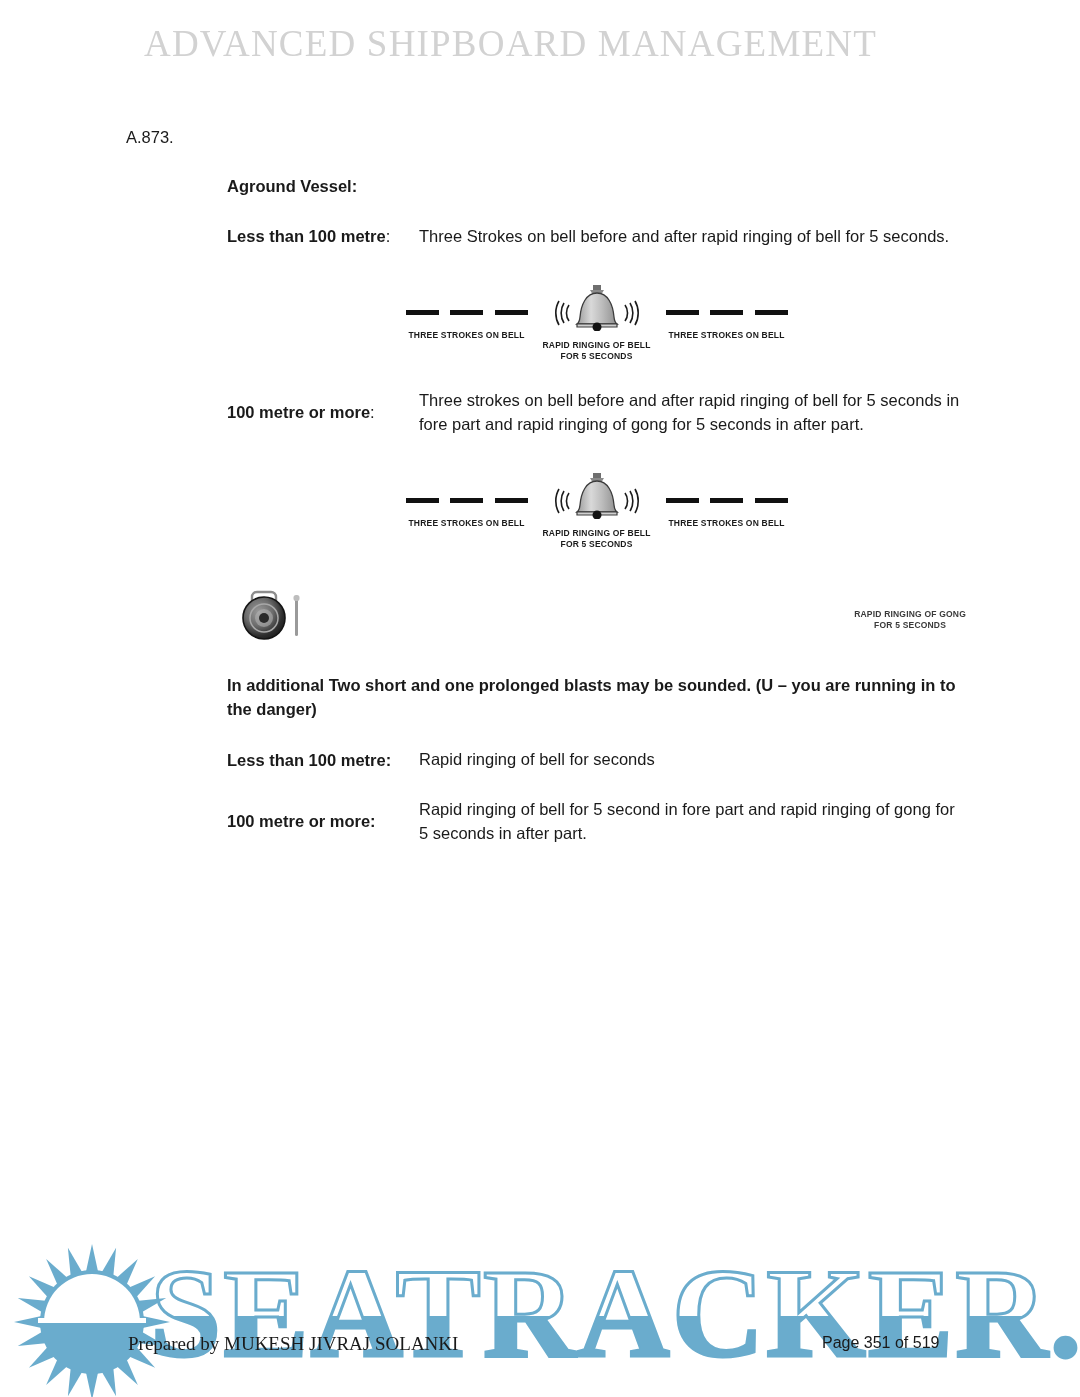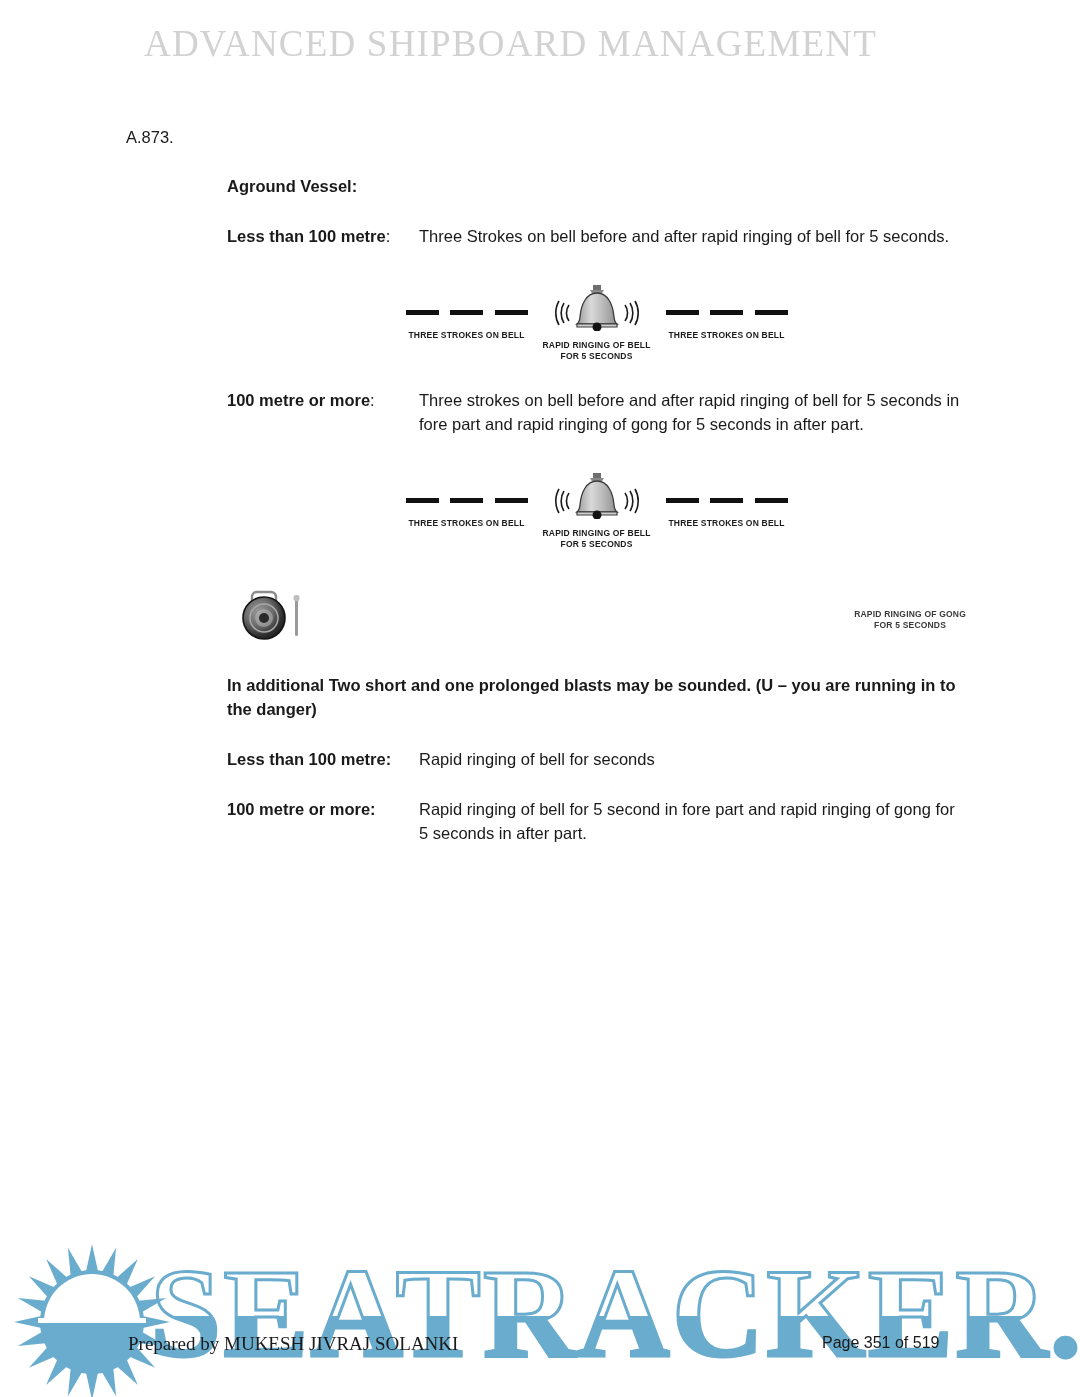--- a/index.html
+++ b/index.html
@@ -64,21 +64,21 @@
   }
 
   .sect-title {
     font-weight: bold;
     font-size: 16.5px;
     margin-top: 26px;
   }
 
   .term-row {
     display: flex;
-    align-items: flex-start;
+    align-items: center;
     margin-top: 26px;
   }
   .term-key {
     flex: 0 0 192px;
     width: 192px;
     font-weight: bold;
     font-size: 16.5px;
   }
   .term-key .plain-colon {
     font-weight: normal;

